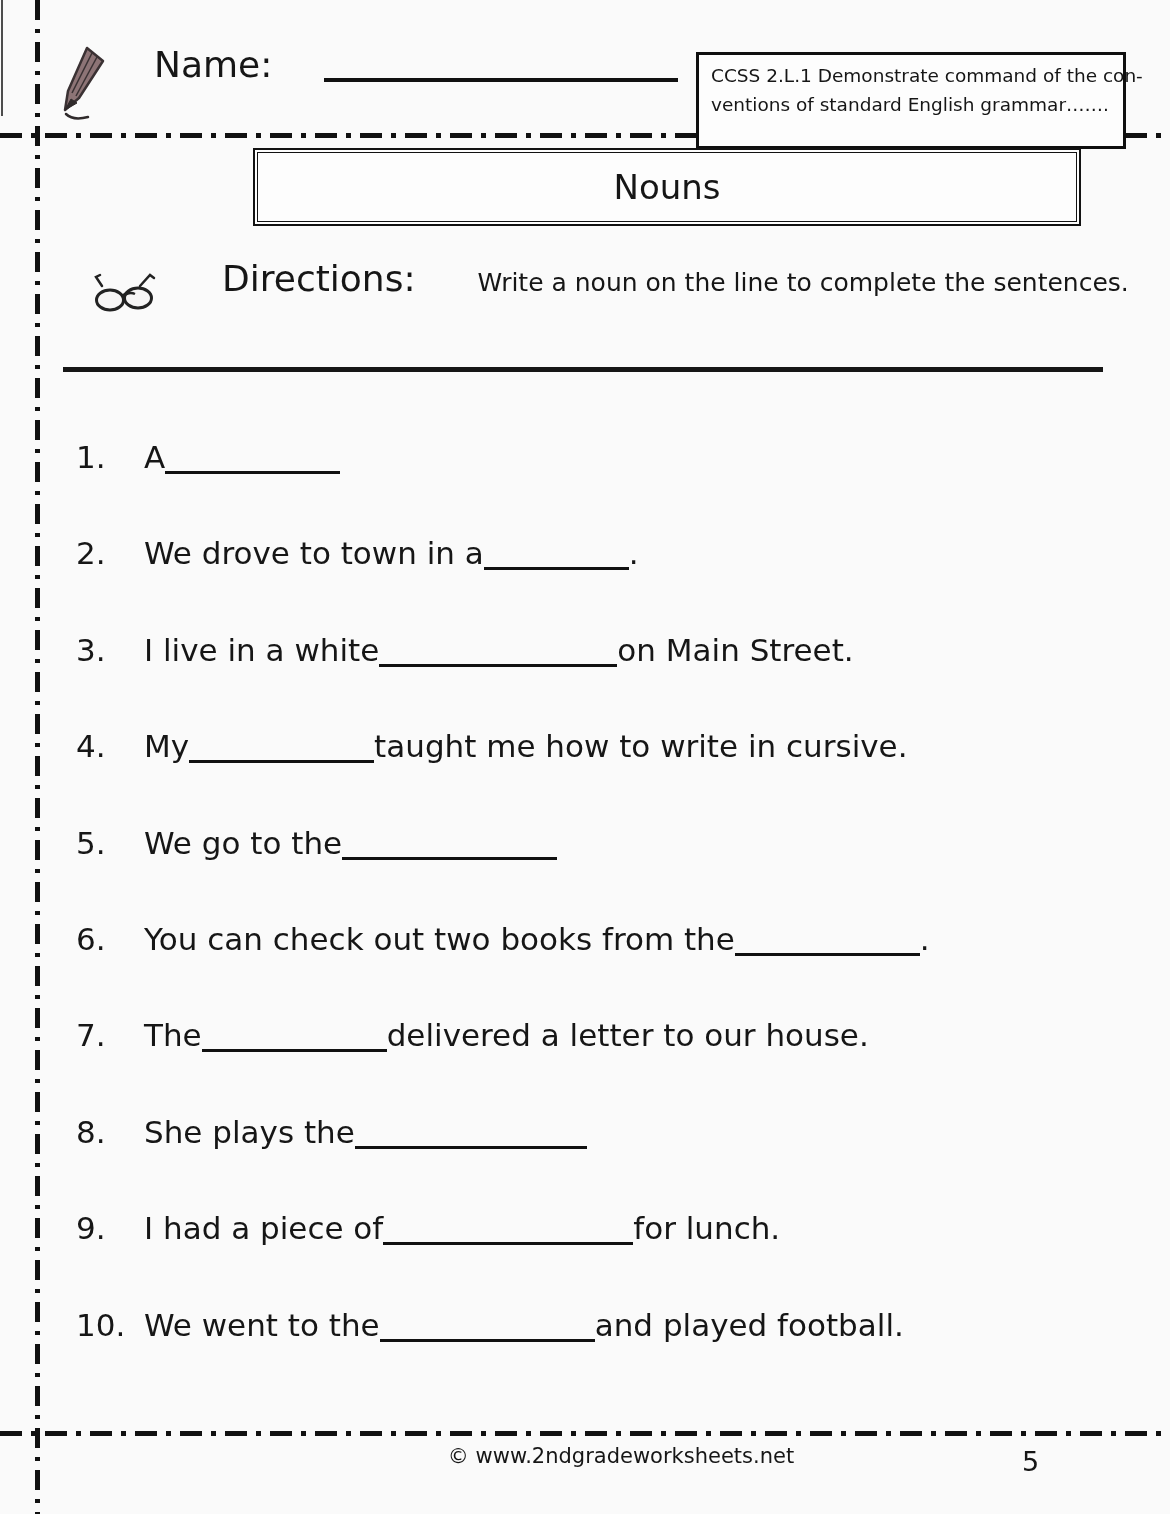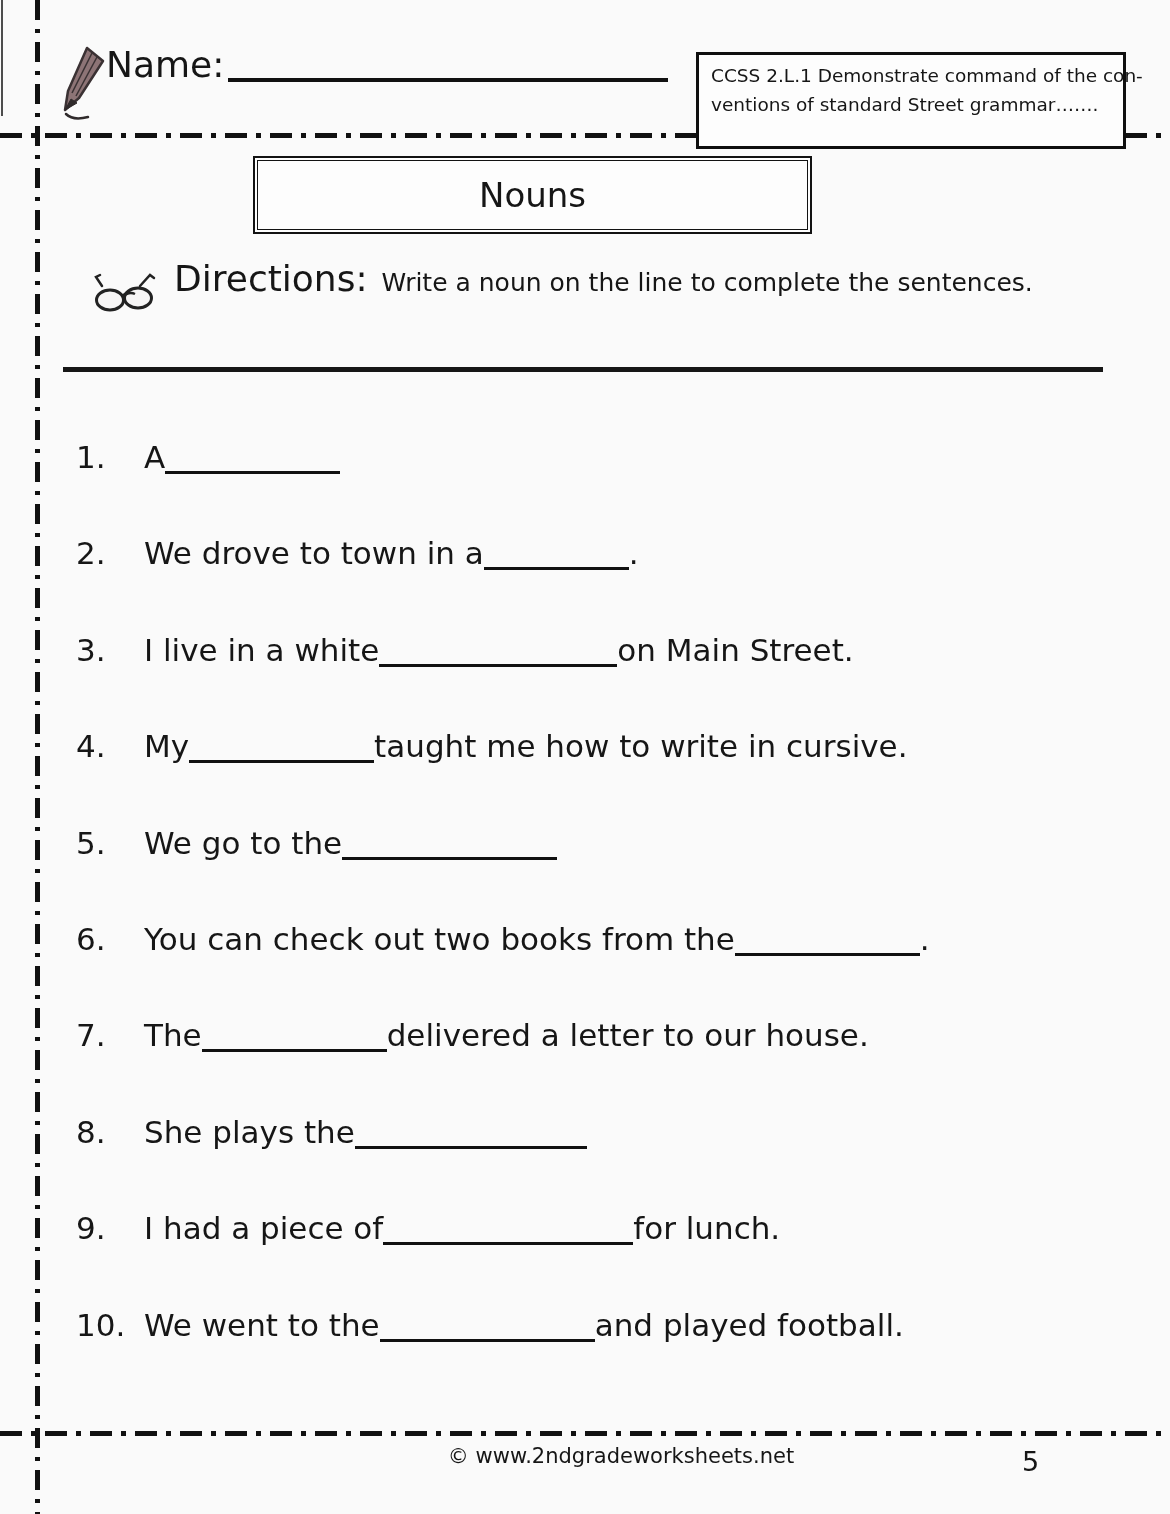--- a/index.html
+++ b/index.html
@@ -2,21 +2,21 @@
 <html><head>
 <meta charset="utf-8">
 <style>
   html,body { margin:0; padding:0; }
   body {
     width:1170px; height:1514px; position:relative;
     background:#fafafa; color:#161616;
     font-family:"DejaVu Sans", "Liberation Sans", sans-serif;
     overflow:hidden;
   }
-  .abs { position:absolute; }
+  .abs { position:absolute;gap:48px; }
 
   
   .vline-dashdot {
     left:35px; top:0; width:5px; height:1514px;
     background:repeating-linear-gradient(to bottom,
       #111 0 20px, transparent 20px 29px,
       #111 29px 33px, transparent 33px 42px);
   }
   .hline-dashdot {
     left:0; width:1170px; height:5px;
@@ -38,21 +38,21 @@
 
   .ccss-box {
     left:696px; top:52px; width:430px; height:97px;
     border:3px solid #0f0f0f; background:#fdfdfd;
     box-sizing:border-box; padding:7px 10px 0 12px;
     font-size:18.5px; line-height:1.55; white-space:nowrap;
   }
 
   
   .title-box {
-    left:253px; top:156px; width:559px; height:78px;
+    left:253px; top:148px; width:828px; height:78px;
     border:2.5px solid #121212; box-sizing:border-box; background:#fdfdfd;
   }
   .title-box-inner {
     position:absolute; left:2px; top:2px; right:2px; bottom:2px;
     border:1.5px solid #121212;
     display:flex; align-items:center; justify-content:center;
   }
   .title-text { font-size:34px; }
 
   
@@ -95,21 +95,21 @@
       <path d="M13 55 L7 66 L19 59 Z" fill="#2f2a2b" stroke="#2f2a2b" stroke-width="1"></path>
       <path d="M8 70 Q15 77 30 73" fill="none" stroke="#2f2a2b" stroke-width="2.5" stroke-linecap="round"></path>
     </svg>
   </span>
   <span class="name-label">Name:</span>
   <span class="blankline name-blank"></span>
 </div>
 
 <div class="abs ccss-box">
   <div>CCSS 2.L.1 Demonstrate command of the con-</div>
-  <div>ventions of standard Street grammar…….</div>
+  <div>ventions of standard English grammar…….</div>
 </div>
 
 <div class="abs title-box">
   <div class="title-box-inner">
     <span class="title-text">Nouns</span>
   </div>
 </div>
 
 <div class="abs directions-row">
   <span class="glasses-wrap">

